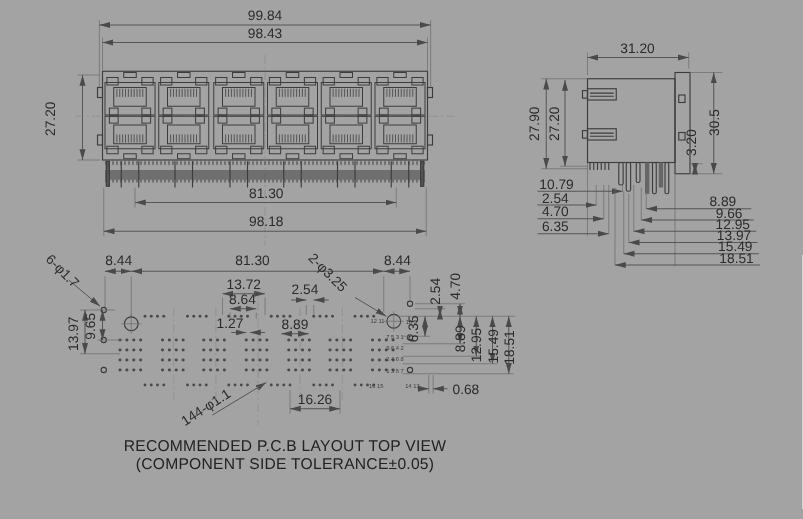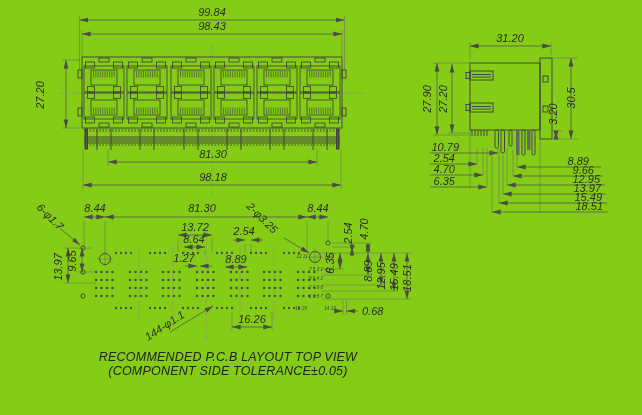--- a/index.html
+++ b/index.html
@@ -1,17 +1,17 @@
 <!DOCTYPE html>
 <html><head>
 <meta charset="utf-8">
 <style>
   html,body{margin:0;padding:0;background:#fbfbfb;}
-  .stage{width:642px;height:415px;position:relative;background:#84cc16;overflow:hidden;
-         font-family:"Liberation Sans", sans-serif;font-style:italic;}
+  .stage{width:642px;height:415px;position:relative;background:#a3a3a3;overflow:hidden;
+         font-family:"Liberation Sans", sans-serif;}
   svg text{font-family:"Liberation Sans", sans-serif;fill:#2b2b2b;}
   .d{font-size:11px;}
   .tiny{font-size:4.6px;fill:#3c3c3c;}
   .cap{font-size:12.5px;fill:#222;letter-spacing:.2px;}
   .body{stroke:#3c3c3c;stroke-width:.9;fill:none;}
   .thin{stroke:#4a4a4a;stroke-width:.7;fill:none;}
   .ext{stroke:#6b6b6b;stroke-width:.55;fill:none;}
   .dash{stroke:#8a8a8a;stroke-width:.55;fill:none;stroke-dasharray:7 2.5 1.5 2.5;}
   .dot{fill:#4a4a4a;}
 </style>

